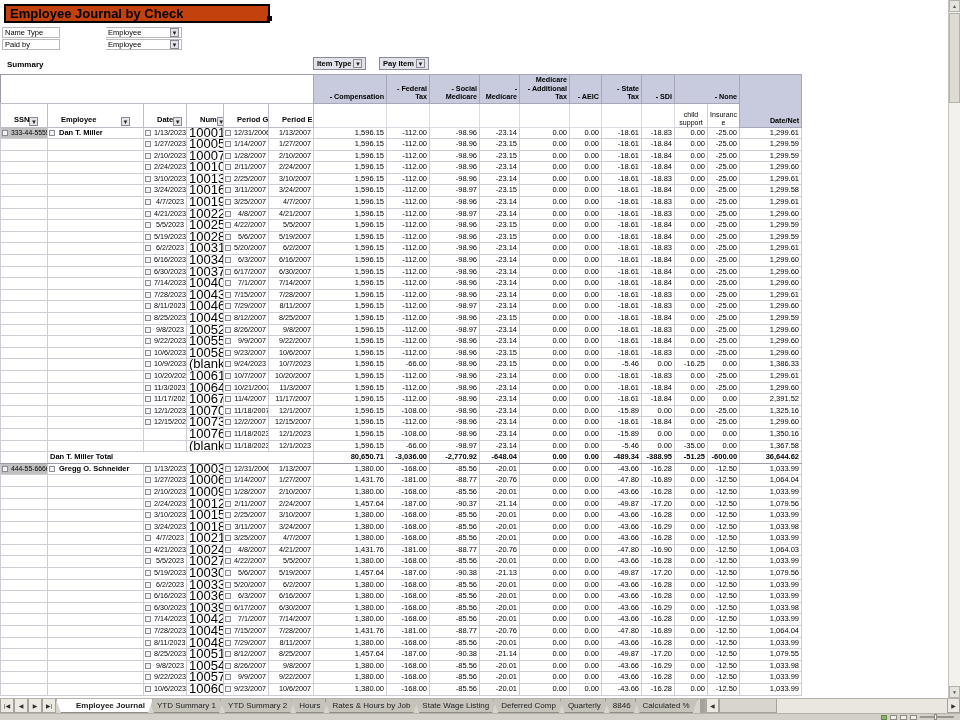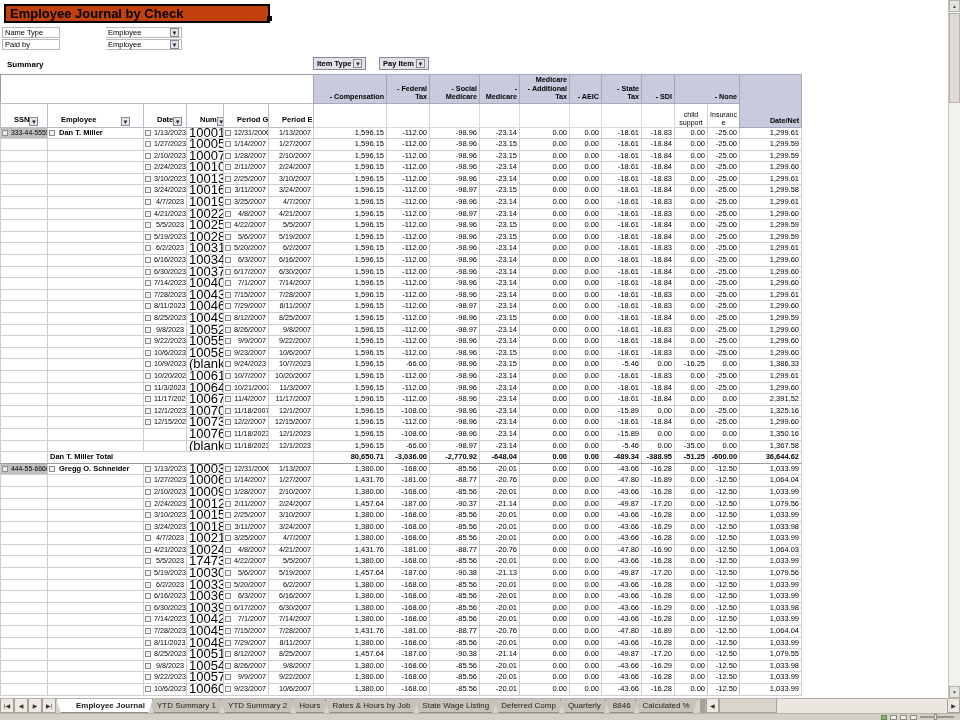--- a/index.html
+++ b/index.html
@@ -915,21 +915,21 @@
           <td class="num">-47.80</td>
           <td class="num">-16.90</td>
           <td class="num">0.00</td>
           <td class="num">-12.50</td>
           <td class="num">1,064.03</td>
         </tr>
         <tr class="drow">
           <td class="ssn"></td>
           <td class="emp"></td>
           <td class="datecell"><span class="xbox"></span>5/5/2023</td>
-          <td class="numcol">17473</td>
+          <td class="numcol">10027</td>
           <td class="datecell"><span class="xbox"></span>4/22/2007</td>
           <td class="pecell">5/5/2007</td>
           <td class="num">1,380.00</td>
           <td class="num">-168.00</td>
           <td class="num">-85.56</td>
           <td class="num">-20.01</td>
           <td class="num">0.00</td>
           <td class="num">0.00</td>
           <td class="num">-43.66</td>
           <td class="num">-16.28</td>

